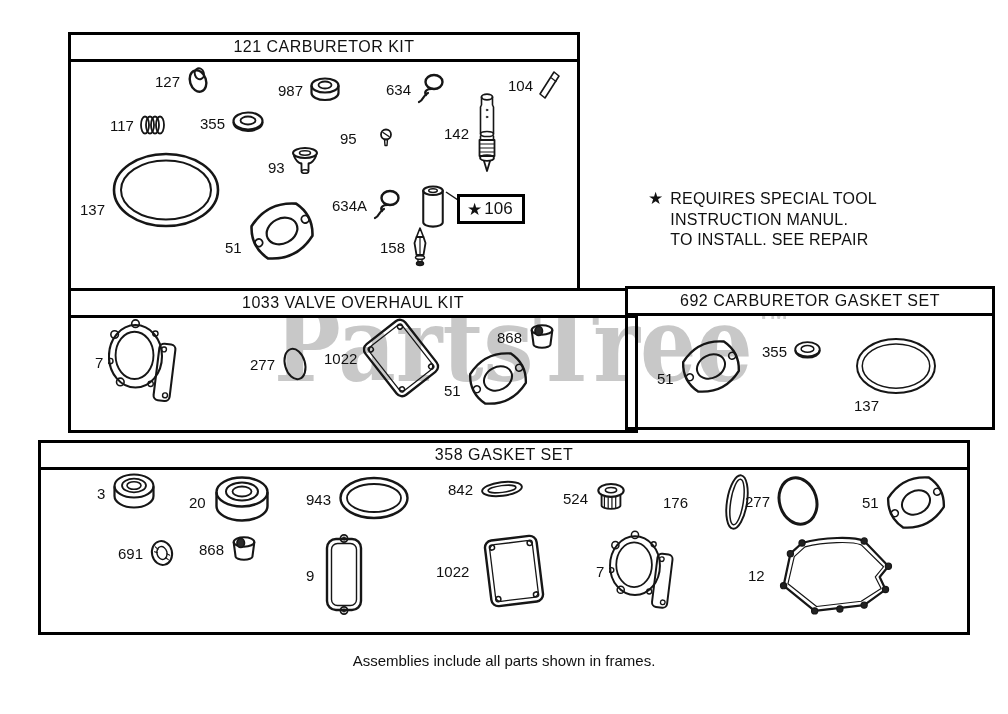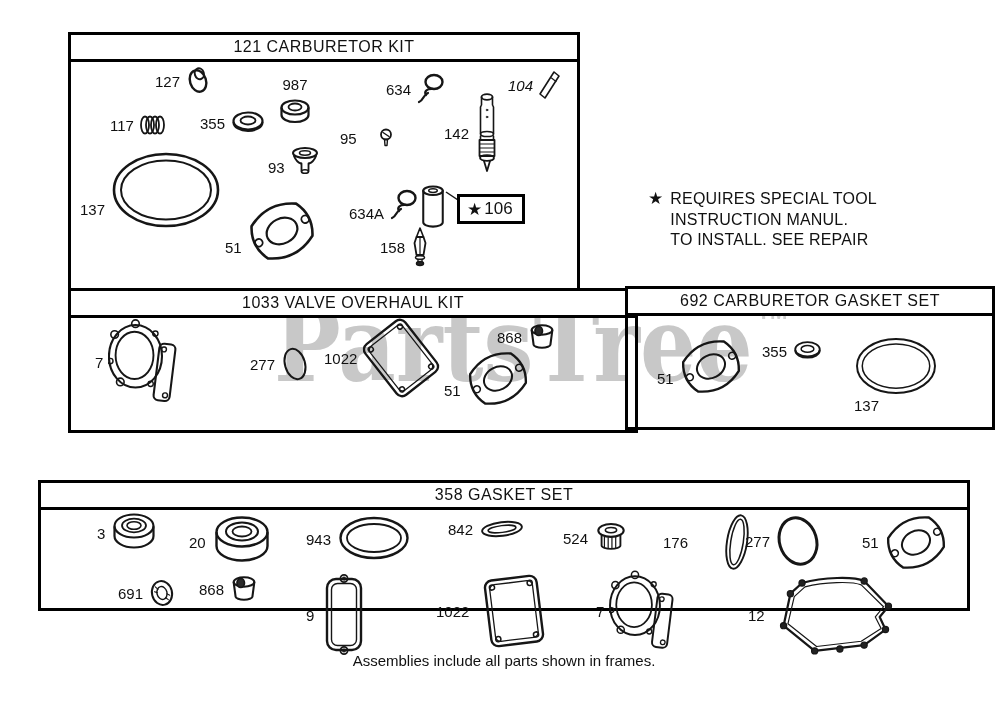--- a/index.html
+++ b/index.html
@@ -223,33 +223,33 @@
   <div class="watermark"><span>PartsTree</span><span class="wm-tm">TM</span></div>
 
   <div class="frame" style="left:68px;top:32px;width:512px;height:280px;">
     <div class="frame-title">121 CARBURETOR KIT</div>
     <div class="part" style="left:84px;top:31px;justify-content:space-between;">
         <span class="plabel">127</span>
         <svg class="picon" width="26" height="30" viewBox="0 0 26 30">
           <use href="#s-grommet"></use>
         </svg>
       </div>
-    <div class="part" style="left:207px;top:41px;flex-direction:column;">
+    <div class="part" style="left:207px;top:41px;">
         <span class="plabel">987</span>
         <svg class="picon" width="34" height="28" viewBox="0 0 34 28">
           <use href="#s-bushing"></use>
         </svg>
       </div>
     <div class="part" style="left:315px;top:37px;">
         <span class="plabel">634</span>
         <svg class="picon" width="30" height="34" viewBox="0 0 30 34">
           <use href="#s-clip"></use>
         </svg>
       </div>
-    <div class="part" style="left:437px;top:35px;font-style:italic;">
+    <div class="part" style="left:437px;top:35px;">
         <span class="plabel">104</span>
         <svg class="picon" width="24" height="30" viewBox="0 0 24 30">
           <use href="#s-pin"></use>
         </svg>
       </div>
     <div class="part" style="left:39px;top:79px;">
         <span class="plabel">117</span>
         <svg class="picon" width="30" height="22" viewBox="0 0 30 22">
           <use href="#s-spring"></use>
         </svg>
@@ -283,21 +283,21 @@
         <svg class="picon" width="112" height="80" viewBox="0 0 112 80">
           <use href="#s-bigring"></use>
         </svg>
       </div>
     <div class="part a-end" style="left:154px;top:165px;">
         <span class="plabel" style="margin-bottom:6px">51</span>
         <svg class="picon" width="70" height="62" viewBox="0 0 70 62">
           <use href="#s-flange"></use>
         </svg>
       </div>
-    <div class="part" style="left:278px;top:153px;align-items:flex-end;">
+    <div class="part" style="left:261px;top:153px;">
         <span class="plabel">634A</span>
         <svg class="picon" width="30" height="34" viewBox="0 0 30 34">
           <use href="#s-clip"></use>
         </svg>
       </div>
     <div class="part" style="left:349px;top:149px;">
         <svg class="picon" width="26" height="47" viewBox="0 0 28 50">
           <use href="#s-cyl"></use>
         </svg>
       </div>
@@ -374,21 +374,21 @@
         </svg>
       </div>
     <div class="part col" style="left:222px;top:47px;">
         <svg class="picon" width="92" height="60" viewBox="0 0 112 80">
           <use href="#s-bigring"></use>
         </svg>
         <span class="plabel" style="margin-left:4px">137</span>
       </div>
   </div>
 
-  <div class="frame" style="left:38px;top:440px;width:932px;height:131px;margin-top:40px;">
+  <div class="frame" style="left:38px;top:440px;width:932px;height:195px;">
     <div class="frame-title">358 GASKET SET</div>
     <div class="part" style="left:56px;top:29px;">
         <span class="plabel">3</span>
         <svg class="picon" width="48" height="42" viewBox="0 0 48 42">
           <use href="#s-seal3"></use>
         </svg>
       </div>
     <div class="part" style="left:148px;top:33px;">
         <span class="plabel">20</span>
         <svg class="picon" width="62" height="52" viewBox="0 0 62 52">

